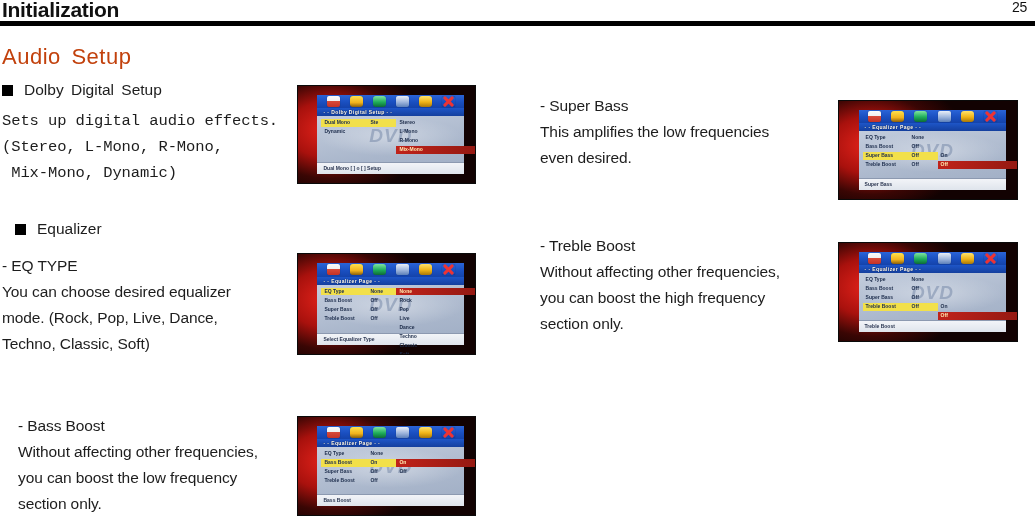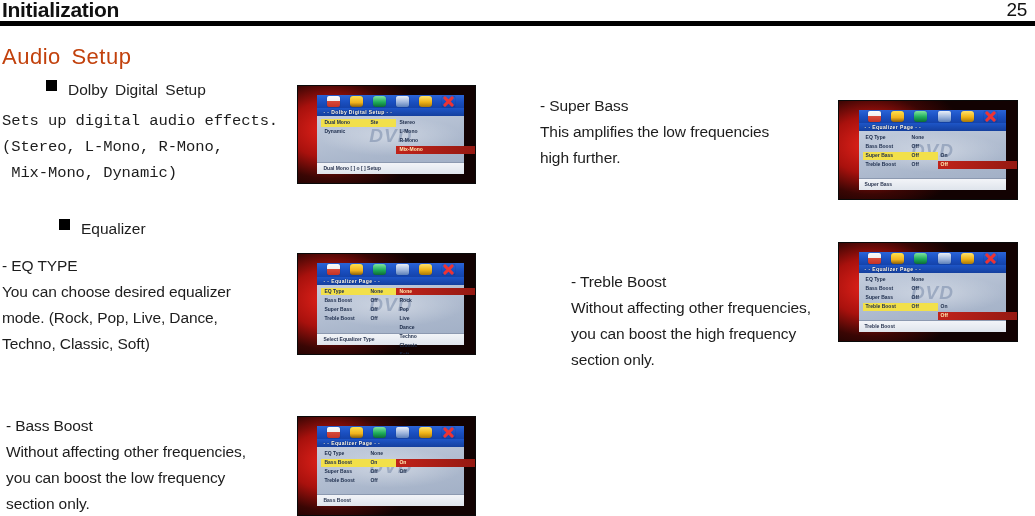--- a/index.html
+++ b/index.html
@@ -14,21 +14,21 @@
   .page { position: relative; width: 1035px; height: 400px; }
 
   
   .header-title {
     position: absolute; left: 2px; top: -2px;
     font-size: 21px; font-weight: bold; letter-spacing: -0.3px;
     color: #111;
   }
   .page-number {
     position: absolute; right: 8px; top: -1px;
-    font-size: 19px; color: #111; letter-spacing: -0.3px;
+    font-size: 14px; color: #111; letter-spacing: -0.3px;
   }
   .header-rule {
     position: absolute; left: 0; top: 21px; width: 1035px; height: 5px;
     background: #000;
   }
 
   
   .section-title {
     position: absolute; left: 2px; top: 44px;
     font-size: 22px; letter-spacing: 0.5px; color: #c2410c;
@@ -42,40 +42,39 @@
     line-height: 26px;
     letter-spacing: -0.1px;
     color: #1d1d1d;
     white-space: pre;
   }
   .bullet-head {
     position: absolute;
     font-size: 15.5px;
     line-height: 20px;
     color: #1d1d1d;
-    display: flex; 
+    display: flex; align-items: center;
     word-spacing: 3px;
-    margin-left: 44px;
   }
   .sq {
     display: inline-block;
     width: 11px; height: 11px;
     background: #000;
     margin-right: 11px;
     flex: 0 0 auto;
   }
 
   
   #blk-dolby-head   { left: 2px;   top: 80px; }
   #blk-dolby-body   { left: 2px;   top: 108px; font-family: Liberation Mono, monospace; }
   #blk-eq-head      { left: 15px;   top: 219px; }
   #blk-eqtype-body  { left: 2px;   top: 253px; }
-  #blk-bass-body    { left: 6px;   top: 413px; }
+  #blk-bass-body    { left: 18px;   top: 413px; }
   #blk-super-body   { left: 540px; top: 93px; }
-  #blk-treble-body  { left: 571px; top: 233px; margin-top: 36px; }
+  #blk-treble-body  { left: 540px; top: 233px; }
 
   
   .photo {
     position: absolute;
     background: #0d0d0d;
     overflow: hidden;
     border: 1px solid #0a0a0a;
   }
   
   .photo .bezel {
@@ -221,21 +220,21 @@
 You can choose desired equalizer
 mode. (Rock, Pop, Live, Dance,
 Techno, Classic, Soft)</div>
   <div class="txt" id="blk-bass-body">- Bass Boost
 Without affecting other frequencies,
 you can boost the low frequency
 section only.</div>
 
   <div class="txt" id="blk-super-body">- Super Bass
 This amplifies the low frequencies
-high further.</div>
+even desired.</div>
   <div class="txt" id="blk-treble-body">- Treble Boost
 Without affecting other frequencies,
 you can boost the high frequency
 section only.</div>
 
   <div class="photo" style="left:297px; top:85px; width:179px; height:99px;">
       <div class="bezel"></div>
       <div class="screen">
         <div class="iconbar">
           <span class="osd-icon ic-general"></span>

